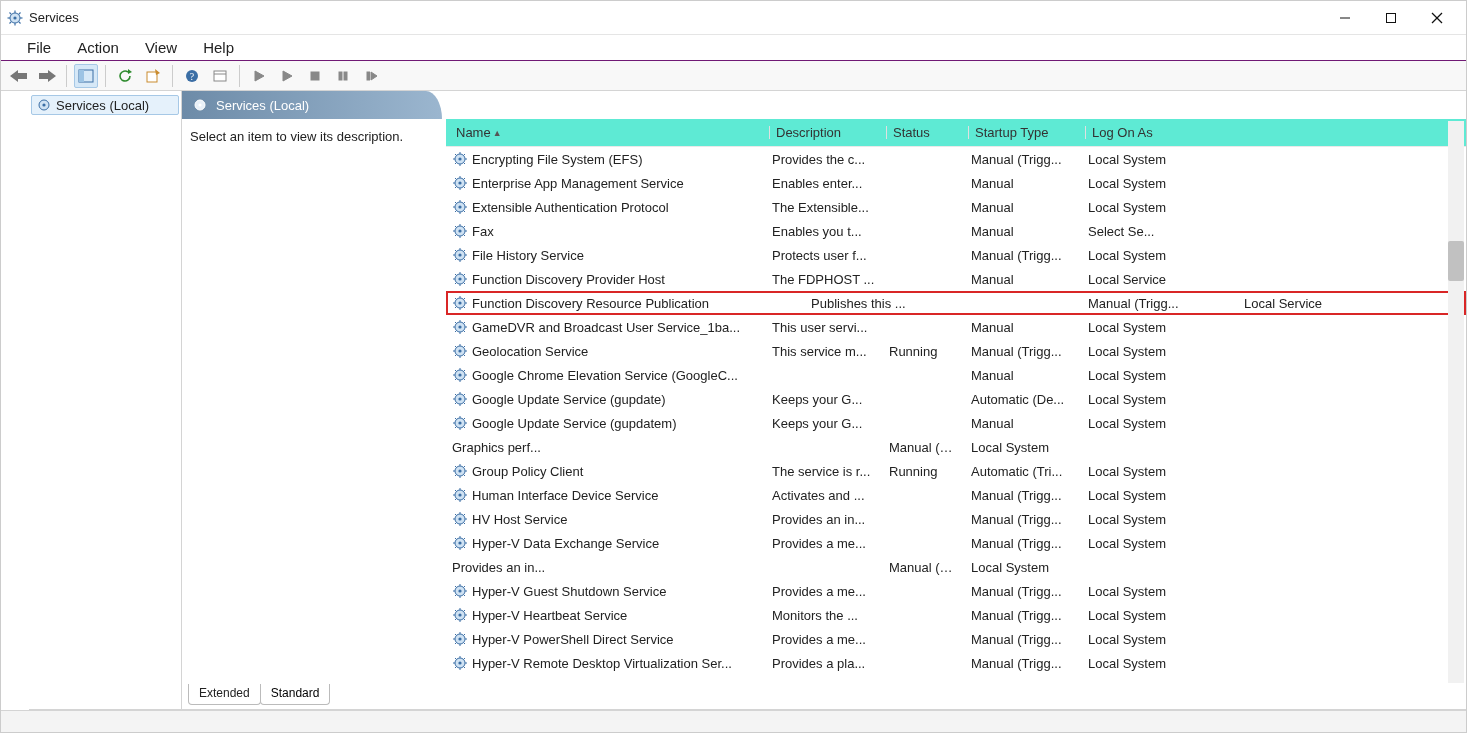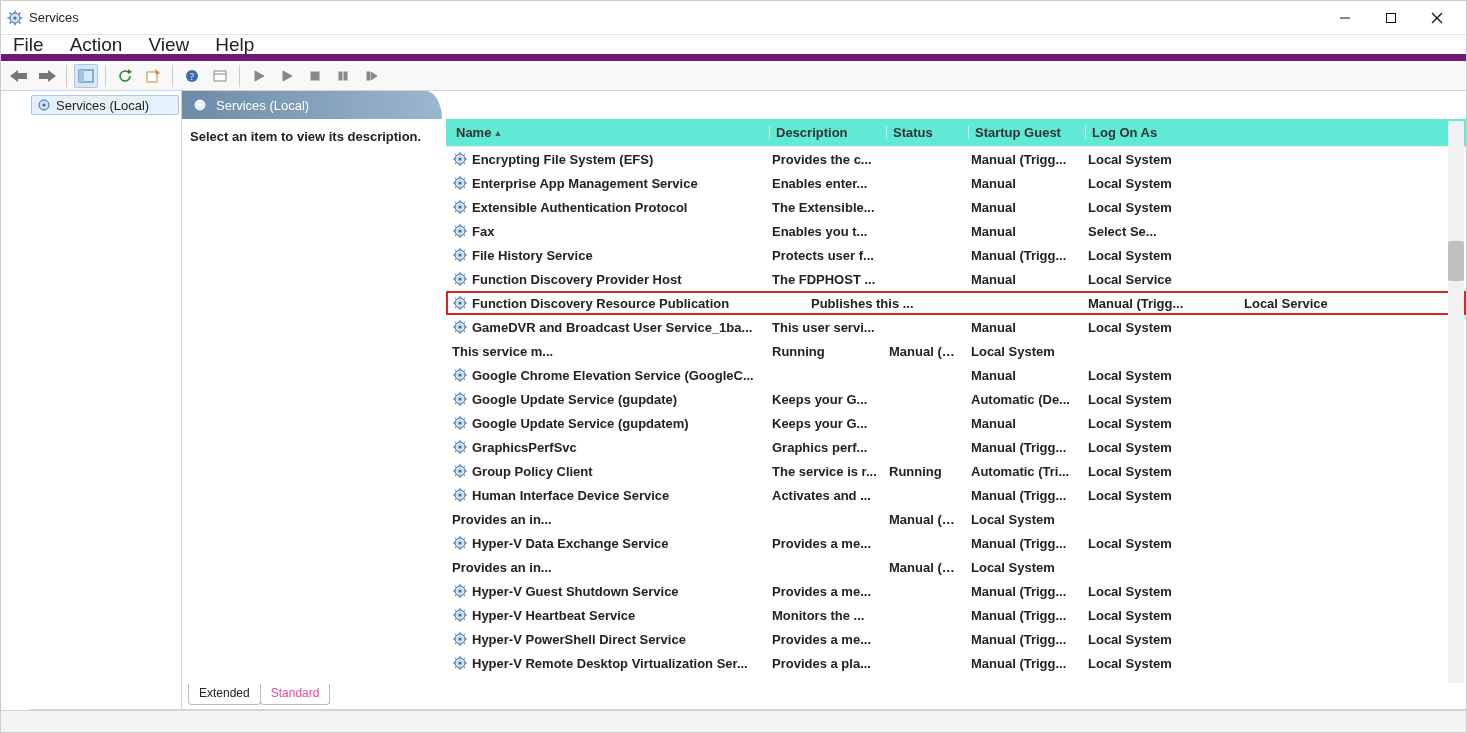--- a/index.html
+++ b/index.html
@@ -16,23 +16,23 @@
   .titlebar {
     height: 34px; display:flex; align-items:center; padding:16px 6px;
     border-bottom:1px solid #e5e5e5;
   }
   .titlebar .title { margin-left:6px; font-size:13px; }
   .titlebar .spacer { flex:1; }
   .win-controls { display:flex; }
   .win-btn { width:46px; height:30px; display:flex;align-items:center;justify-content:center; }
   .win-btn svg { stroke:#111; }
   .menubar {
-    height:26px; display:flex; align-items:center; padding:0 6px; gap:14px;
-    border-bottom:7px solid #701a75;
-    font-size:19px;
+    height:26px; display:flex; align-items:center; padding:0 20px; gap:14px;
+    border-bottom:1px solid #701a75;
+    font-size:15px;
   }
   .menubar .menu-item { padding:2px 6px; cursor:default; }
   .toolbar {
     height:30px; display:flex; align-items:center; padding:2px 6px; gap:4px;
     border-bottom:1px solid #d4d4d4;
     background:#f8f8f8;
   }
   .tb-btn {
     width:24px; height:24px; display:flex;align-items:center;justify-content:center;
     border:1px solid transparent; border-radius:2px;
@@ -52,21 +52,21 @@
   .main { flex:1; display:flex; flex-direction:column; overflow:hidden;}
   .panel-header {
     height:28px;
     background: linear-gradient(to right,#6d8ba8,#9bb6cf);
     color:#fff; display:flex; align-items:center; padding-left:10px;
     font-size:13px; gap:8px;
     border-radius: 0 16px 0 0 / 0 28px 0 0;
     margin-right:4px;
     max-width:260px;
   }
-  .content-wrap { flex:1; display:flex; overflow:hidden;font-weight:bold;}
+  .content-wrap { flex:1; display:flex; overflow:hidden;}
   .desc-pane {
     width:264px; padding:10px 8px; font-size:13px;
   }
   .list-pane { flex:1; position:relative; overflow:hidden;}
   .cols {
     display:grid;
     grid-template-columns: 320px 117px 82px 117px auto;
     align-items:center;
     padding:4px 4px;
     border-bottom:1px solid #e9e9e9;
@@ -97,21 +97,21 @@
   .row.highlighted { outline:2px solid #d92626; outline-offset:-2px;gap:39px;}
   .tabs-footer {
     height:24px; display:flex; align-items:flex-start; padding-left:6px;
     font-size:12px;
   }
   .tab {
     padding:2px 10px 4px 10px; border:1px solid #bbb; border-top:none;
     position:relative; top:-1px; background:#fff;
     border-radius:0 0 4px 4px; margin-right:-1px;
   }
-  .tab.inactive { color:#ec4899; }
+  .tab.inactive { color:#000000; }
   .statusbar { height:22px; border-top:1px solid #d4d4d4; background:#f4f4f4;}
   .scrollstub {
     position:absolute; right:2px; top:2px; bottom:2px; width:16px;
     background:#f1f1f1;
   }
   .scrollstub::before{
     content:""; position:absolute; right:0; top:120px; width:16px; height:40px;
     background:#c1c1c1; border-radius:2px;
   }
   .media-btn svg { fill:#888; stroke:#888;}
@@ -268,21 +268,21 @@
       <div class="content-wrap">
         <div class="desc-pane">
           <span>Select an item to view its description.</span>
         </div>
 
         <div class="list-pane">
           <div class="cols">
             <div class="col"><span>Name</span><span class="sort-ind">▲</span></div>
             <div class="col">Description</div>
             <div class="col">Status</div>
-            <div class="col">Startup Guest</div>
+            <div class="col">Startup Type</div>
             <div class="col">Log On As</div>
           </div>
           <div class="rows" id="rows">
               <div class="row">
                 <div class="cell name-cell">
                   <span class="gear-icon">
                     <svg viewBox="0 0 16 16">
                       <circle cx="8" cy="8" r="5" fill="#cfe2f3" stroke="#3b6ea5"></circle>
                       <circle cx="8" cy="8" r="1.6" fill="#3b6ea5"></circle>
                       <g stroke="#3b6ea5" stroke-width="1">
@@ -473,20 +473,39 @@
                     </svg>
                   </span>
                   <span>GameDVR and Broadcast User Service_1ba...</span>
                 </div>
                 <div class="cell">This user servi...</div>
                 <div class="cell"></div>
                 <div class="cell">Manual</div>
                 <div class="cell">Local System</div>
               </div>
               <div class="row">
+                <div class="cell name-cell">
+                  <span class="gear-icon">
+                    <svg viewBox="0 0 16 16">
+                      <circle cx="8" cy="8" r="5" fill="#cfe2f3" stroke="#3b6ea5"></circle>
+                      <circle cx="8" cy="8" r="1.6" fill="#3b6ea5"></circle>
+                      <g stroke="#3b6ea5" stroke-width="1">
+                        <line x1="8" y1="1" x2="8" y2="3"></line>
+                        <line x1="8" y1="13" x2="8" y2="15"></line>
+                        <line x1="1" y1="8" x2="3" y2="8"></line>
+                        <line x1="13" y1="8" x2="15" y2="8"></line>
+                        <line x1="3" y1="3" x2="4.5" y2="4.5"></line>
+                        <line x1="11.5" y1="11.5" x2="13" y2="13"></line>
+                        <line x1="13" y1="3" x2="11.5" y2="4.5"></line>
+                        <line x1="4.5" y1="11.5" x2="3" y2="13"></line>
+                      </g>
+                    </svg>
+                  </span>
+                  <span>Geolocation Service</span>
+                </div>
                 <div class="cell">This service m...</div>
                 <div class="cell">Running</div>
                 <div class="cell">Manual (Trigg...</div>
                 <div class="cell">Local System</div>
               </div>
               <div class="row">
                 <div class="cell name-cell">
                   <span class="gear-icon">
                     <svg viewBox="0 0 16 16">
                       <circle cx="8" cy="8" r="5" fill="#cfe2f3" stroke="#3b6ea5"></circle>
@@ -554,39 +573,20 @@
                     </svg>
                   </span>
                   <span>Google Update Service (gupdatem)</span>
                 </div>
                 <div class="cell">Keeps your G...</div>
                 <div class="cell"></div>
                 <div class="cell">Manual</div>
                 <div class="cell">Local System</div>
               </div>
               <div class="row">
-                <div class="cell name-cell">
-                  <span class="gear-icon">
-                    <svg viewBox="0 0 16 16">
-                      <circle cx="8" cy="8" r="5" fill="#cfe2f3" stroke="#3b6ea5"></circle>
-                      <circle cx="8" cy="8" r="1.6" fill="#3b6ea5"></circle>
-                      <g stroke="#3b6ea5" stroke-width="1">
-                        <line x1="8" y1="1" x2="8" y2="3"></line>
-                        <line x1="8" y1="13" x2="8" y2="15"></line>
-                        <line x1="1" y1="8" x2="3" y2="8"></line>
-                        <line x1="13" y1="8" x2="15" y2="8"></line>
-                        <line x1="3" y1="3" x2="4.5" y2="4.5"></line>
-                        <line x1="11.5" y1="11.5" x2="13" y2="13"></line>
-                        <line x1="13" y1="3" x2="11.5" y2="4.5"></line>
-                        <line x1="4.5" y1="11.5" x2="3" y2="13"></line>
-                      </g>
-                    </svg>
-                  </span>
-                  <span>GraphicsPerfSvc</span>
-                </div>
                 <div class="cell">Graphics perf...</div>
                 <div class="cell"></div>
                 <div class="cell">Manual (Trigg...</div>
                 <div class="cell">Local System</div>
               </div>
               <div class="row">
                 <div class="cell name-cell">
                   <span class="gear-icon">
                     <svg viewBox="0 0 16 16">
                       <circle cx="8" cy="8" r="5" fill="#cfe2f3" stroke="#3b6ea5"></circle>
@@ -629,20 +629,39 @@
                     </svg>
                   </span>
                   <span>Human Interface Device Service</span>
                 </div>
                 <div class="cell">Activates and ...</div>
                 <div class="cell"></div>
                 <div class="cell">Manual (Trigg...</div>
                 <div class="cell">Local System</div>
               </div>
               <div class="row">
+                <div class="cell name-cell">
+                  <span class="gear-icon">
+                    <svg viewBox="0 0 16 16">
+                      <circle cx="8" cy="8" r="5" fill="#cfe2f3" stroke="#3b6ea5"></circle>
+                      <circle cx="8" cy="8" r="1.6" fill="#3b6ea5"></circle>
+                      <g stroke="#3b6ea5" stroke-width="1">
+                        <line x1="8" y1="1" x2="8" y2="3"></line>
+                        <line x1="8" y1="13" x2="8" y2="15"></line>
+                        <line x1="1" y1="8" x2="3" y2="8"></line>
+                        <line x1="13" y1="8" x2="15" y2="8"></line>
+                        <line x1="3" y1="3" x2="4.5" y2="4.5"></line>
+                        <line x1="11.5" y1="11.5" x2="13" y2="13"></line>
+                        <line x1="13" y1="3" x2="11.5" y2="4.5"></line>
+                        <line x1="4.5" y1="11.5" x2="3" y2="13"></line>
+                      </g>
+                    </svg>
+                  </span>
+                  <span>HV Host Service</span>
+                </div>
                 <div class="cell">Provides an in...</div>
                 <div class="cell"></div>
                 <div class="cell">Manual (Trigg...</div>
                 <div class="cell">Local System</div>
               </div>
               <div class="row">
                 <div class="cell name-cell">
                   <span class="gear-icon">
                     <svg viewBox="0 0 16 16">
                       <circle cx="8" cy="8" r="5" fill="#cfe2f3" stroke="#3b6ea5"></circle>

